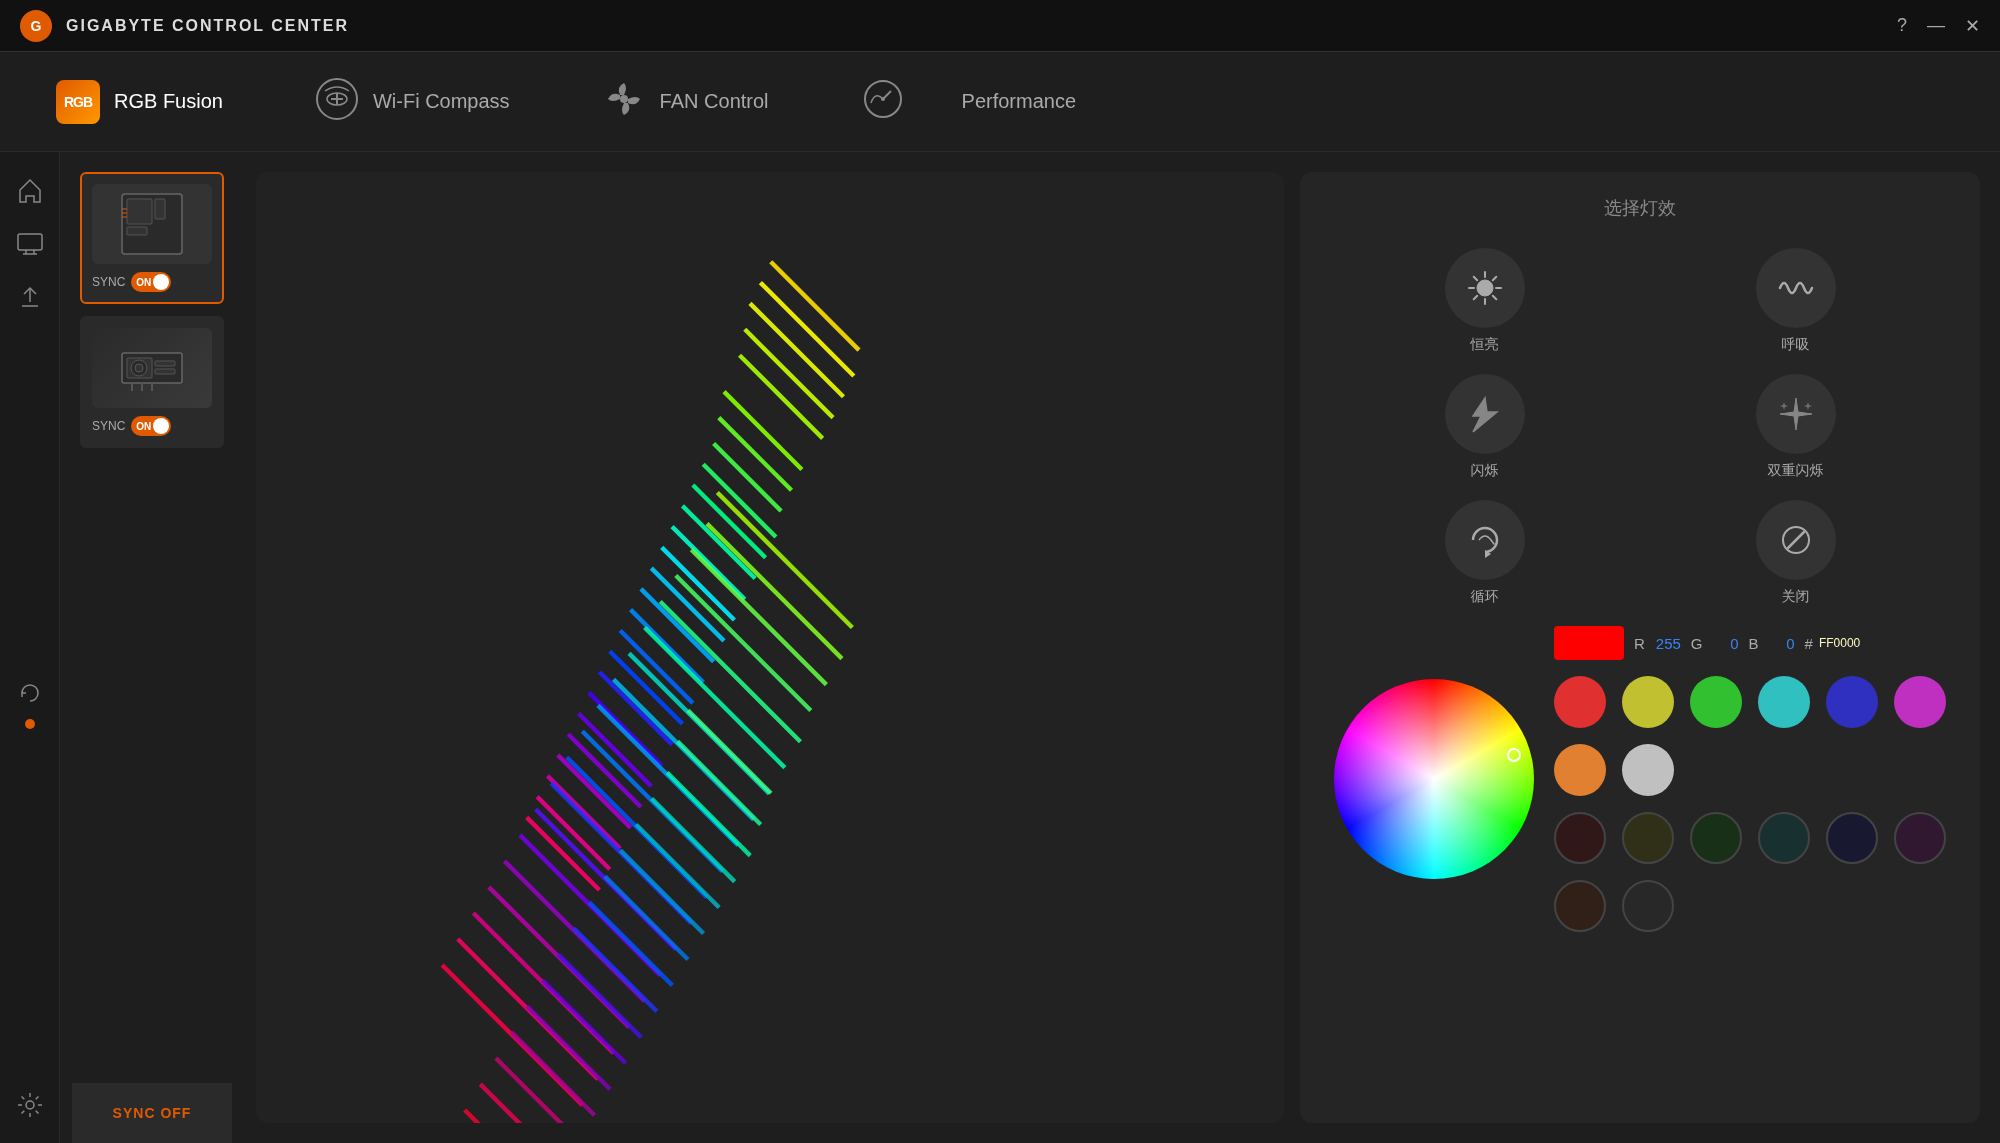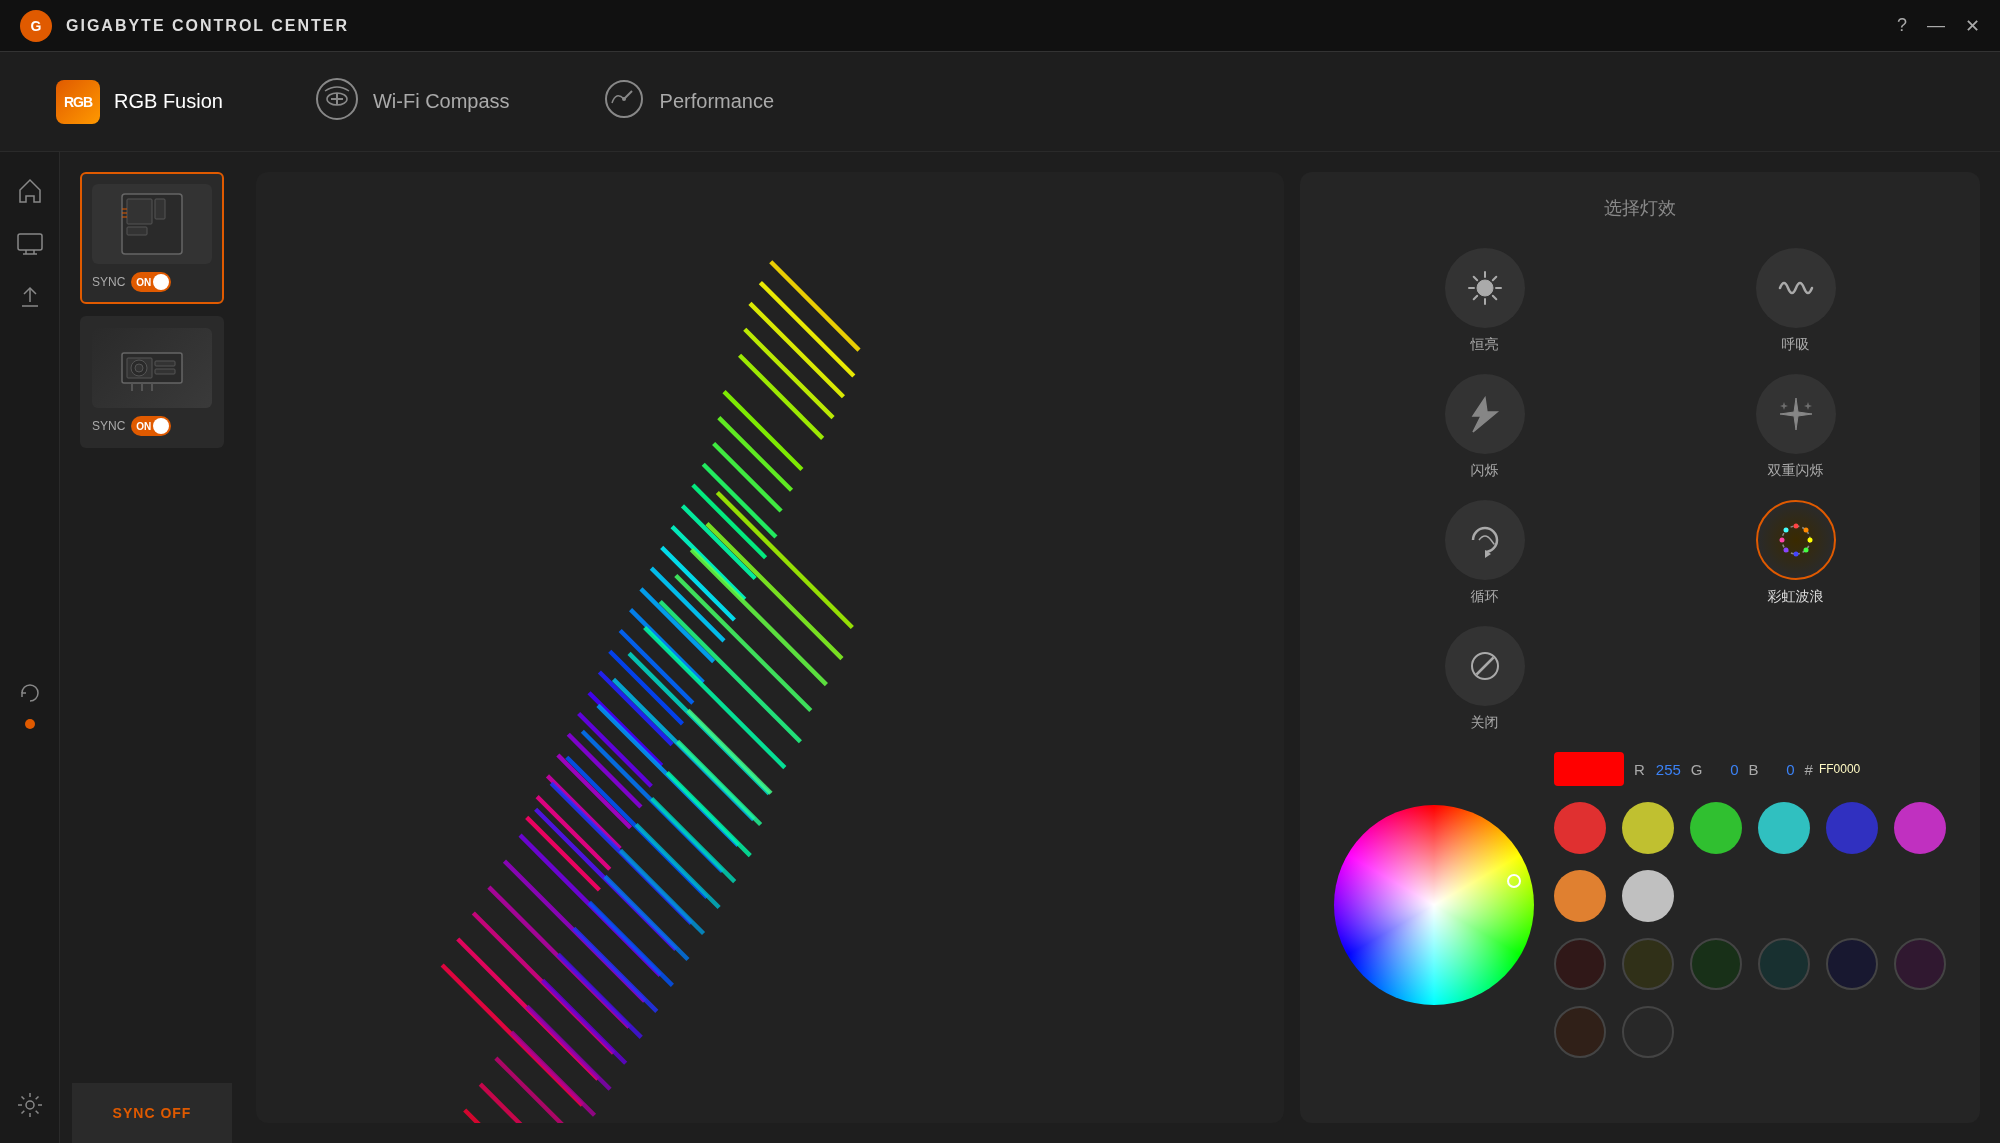--- a/index.html
+++ b/index.html
@@ -437,31 +437,43 @@
       <svg width="44" height="44" viewBox="0 0 44 44" fill="none">
         <circle cx="22" cy="22" r="20" stroke="#888" stroke-width="2" fill="none"></circle>
         <path d="M22 28 L22 16 M16 22 L28 22" stroke="#888" stroke-width="2"></path>
         <ellipse cx="22" cy="22" rx="10" ry="6" stroke="#888" stroke-width="1.5" fill="none"></ellipse>
         <path d="M10 14 Q22 6 34 14" stroke="#888" stroke-width="1.5" fill="none"></path>
       </svg>
     </span>
     <span style="font-size:20px;color:#aaa;">Wi-Fi Compass</span>
   </div>
 
+  <div class="nav-item">
+    <span class="nav-icon">
+      <svg width="44" height="44" viewBox="0 0 44 44" fill="none">
+        <circle cx="22" cy="22" r="4" fill="#888"></circle>
+        <path d="M22 18 Q26 10 22 6 Q14 10 18 18Z" fill="#888"></path>
+        <path d="M26 22 Q34 18 38 22 Q34 30 26 26Z" fill="#888"></path>
+        <path d="M22 26 Q18 34 22 38 Q30 34 26 26Z" fill="#888"></path>
+        <path d="M18 22 Q10 26 6 22 Q10 14 18 18Z" fill="#888"></path>
+      </svg>
+    </span>
+    <span style="font-size:20px;color:#aaa;">FAN Control</span>
+  </div>
 
   <div class="nav-item">
     <span class="nav-icon">
       <svg width="44" height="44" viewBox="0 0 44 44" fill="none">
         <circle cx="22" cy="22" r="18" stroke="#888" stroke-width="2" fill="none"></circle>
         <path d="M22 22 L30 14" stroke="#888" stroke-width="2"></path>
         <path d="M10 26 Q14 14 22 22" stroke="#888" stroke-width="1.5" fill="none"></path>
         <circle cx="22" cy="22" r="2" fill="#888"></circle>
       </svg>
     </span>
-    <span style="font-size:20px;color:#aaa;">Performance</span>
+    <span style="font-size:20px;color:#aaa;margin-left:43px;">Performance</span>
   </div>
 
 </div>
 
 <div class="main-layout" style="position:relative;">
 
   <div class="sidebar">
     <div class="sidebar-icon">
       <svg width="28" height="28" viewBox="0 0 28 28" fill="none">
         <path d="M4 14 L14 4 L24 14 L24 26 L18 26 L18 20 L10 20 L10 26 L4 26Z" stroke="#888" stroke-width="1.5" fill="none"></path>
@@ -699,37 +711,20 @@
             <svg width="40" height="40" viewBox="0 0 40 40" fill="none">
               <path d="M8 20 A12 12 0 1 1 20 32" stroke="#aaa" stroke-width="2.5" fill="none"></path>
               <path d="M20 38 L20 30 L26 34 Z" fill="#aaa"></path>
 
               <path d="M14 20 Q20 12 26 20 Q32 28 26 20" stroke="#aaa" stroke-width="1.5" fill="none"></path>
             </svg>
           </div>
           <span class="effect-label">循环</span>
         </div>
 
-        <div class="effect-item">
-          <div class="effect-btn rainbow-selected">
-            <svg width="40" height="40" viewBox="0 0 40 40" fill="none">
-
-              <circle cx="20" cy="20" r="14" stroke="#888" stroke-width="1.5" fill="none" stroke-dasharray="3 3"></circle>
-              <circle cx="20" cy="6" r="2.5" fill="#ff4444"></circle>
-              <circle cx="30" cy="10" r="2.5" fill="#ff8800"></circle>
-              <circle cx="34" cy="20" r="2.5" fill="#ffff00"></circle>
-              <circle cx="30" cy="30" r="2.5" fill="#44ff44"></circle>
-              <circle cx="20" cy="34" r="2.5" fill="#4444ff"></circle>
-              <circle cx="10" cy="30" r="2.5" fill="#8844ff"></circle>
-              <circle cx="6" cy="20" r="2.5" fill="#ff44aa"></circle>
-              <circle cx="10" cy="10" r="2.5" fill="#44ffff"></circle>
-            </svg>
-          </div>
-          <span class="effect-label" style="color:#ddd;">彩虹波浪</span>
-        </div>
 
         <div class="effect-item">
           <div class="effect-btn">
             <svg width="40" height="40" viewBox="0 0 40 40" fill="none">
               <circle cx="20" cy="20" r="13" stroke="#aaa" stroke-width="2" fill="none"></circle>
               <line x1="28.5" y1="11.5" x2="11.5" y2="28.5" stroke="#aaa" stroke-width="2.5"></line>
             </svg>
           </div>
           <span class="effect-label">关闭</span>
         </div>

